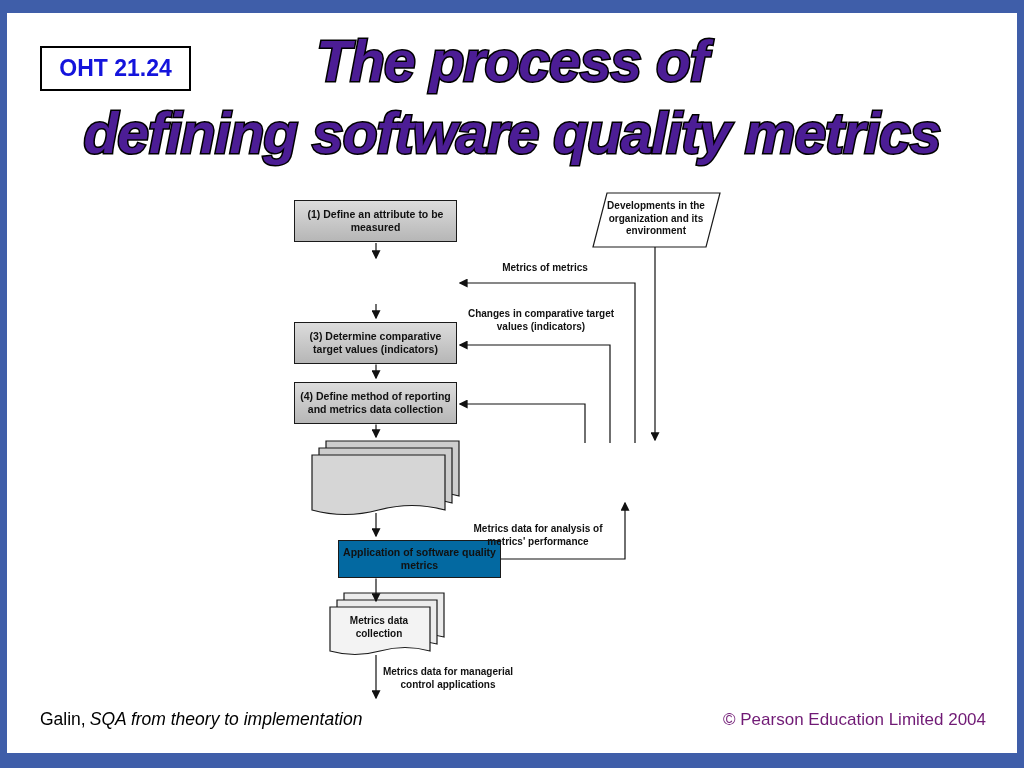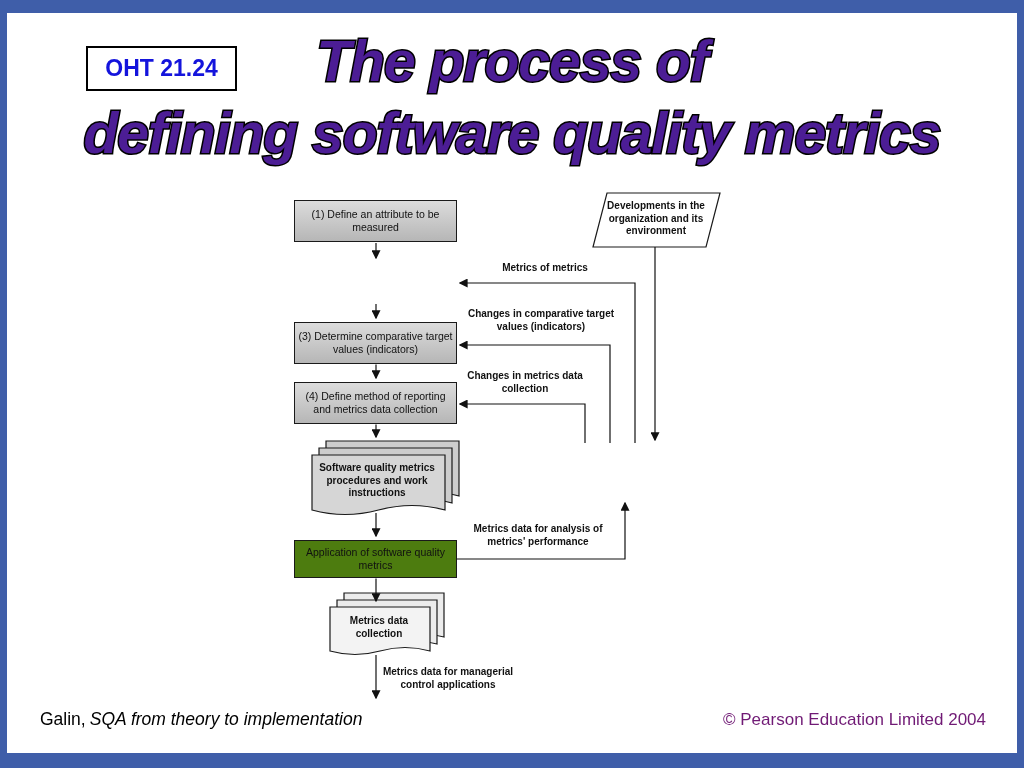--- a/index.html
+++ b/index.html
@@ -11,41 +11,41 @@
   .frame{position:absolute;background:#3f5ea9;}
   .frame.top{left:0;top:0;width:1024px;height:13px;}
   .frame.bottom{left:0;bottom:0;width:1024px;height:15px;}
   .frame.left{left:0;top:0;width:7px;height:768px;}
   .frame.right{right:0;top:0;width:7px;height:768px;}
 
   
   .oht-box{
     position:absolute;left:40px;top:46px;width:147px;height:41px;
     border:2px solid #000;background:#fff;display:flex;align-items:center;justify-content:center;
-    color:#1414dc;font-weight:bold;font-size:23px;margin-left:46px;
+    color:#1414dc;font-weight:bold;font-size:23px;
   }
 
   
   .title{
     position:absolute;left:0;width:100%;text-align:center;
     font-weight:bold;font-style:italic;font-size:57px;line-height:1.05;
     color:#4c1d95;-webkit-text-stroke:3px #000;paint-order:stroke fill;
     letter-spacing:-1px;white-space:nowrap;
   }
   .title.line1{top:32px;}
   .title.line2{top:104px;}
 
   
   .pbox{
     position:absolute;box-sizing:border-box;border:1.2px solid #1a1a1a;
     display:flex;align-items:center;justify-content:center;text-align:center;
-    font-size:10.5px;font-weight:normal;line-height:1.22;padding:2px 3px;
+    font-size:10.5px;font-weight:bold;line-height:1.22;padding:2px 3px;
   }
   .pbox.step{background:linear-gradient(180deg,#dcdcdc,#b6b6b6);}
-  .pbox.white{background:#4d7c0f;}
+  .pbox.white{background:#0369a1;margin-left:44px;}
   .pbox.gray{background:linear-gradient(180deg,#d8d8d8,#bdbdbd);}
 
   
   .elabel,.doctext{
     position:absolute;text-align:center;font-size:10px;font-weight:bold;line-height:1.25;
   }
 
   .connectors{position:absolute;left:0;top:0;}
 
   
@@ -118,26 +118,24 @@
   </div>
   <div class="pbox step" style="left:294px;top:382px;width:163px;height:42px">
     <span>(4) Define method of reporting and metrics data collection</span>
   </div>
 
   <div class="pbox white" style="left:294px;top:540px;width:163px;height:38px">
     <span>Application of software quality metrics</span>
   </div>
 
   <div class="doctext" style="left:597px;top:200px;width:118px">Developments in the organization and its environment</div>
-  <div class="doctext" style="left:314px;top:462px;width:126px">Software quality metrics procedures and work instructions</div>
   <div class="doctext" style="left:332px;top:615px;width:94px">Metrics data collection</div>
 
   <div class="elabel" style="left:480px;top:262px;width:130px">Metrics of metrics</div>
   <div class="elabel" style="left:462px;top:308px;width:158px">Changes in comparative target values (indicators)</div>
-  <div class="elabel" style="left:465px;top:370px;width:120px">Changes in metrics data collection</div>
   <div class="elabel" style="left:463px;top:523px;width:150px">Metrics data for analysis of metrics' performance</div>
   <div class="elabel" style="left:382px;top:666px;width:132px">Metrics data for managerial control applications</div>
 
   <div class="footer-left">
     <span class="author">Galin,</span><span class="book">SQA from theory to implementation</span>
   </div>
   <div class="footer-right">© Pearson Education Limited 2004</div>
 
 </div>
 

